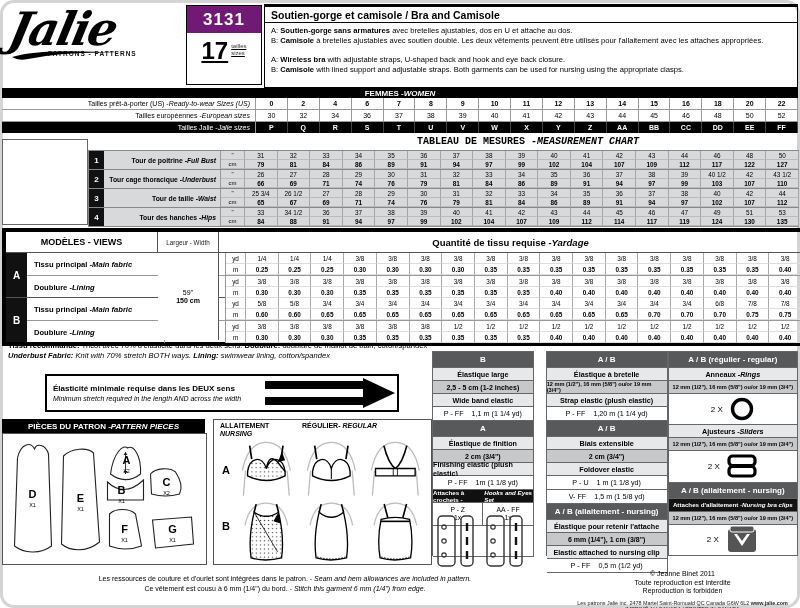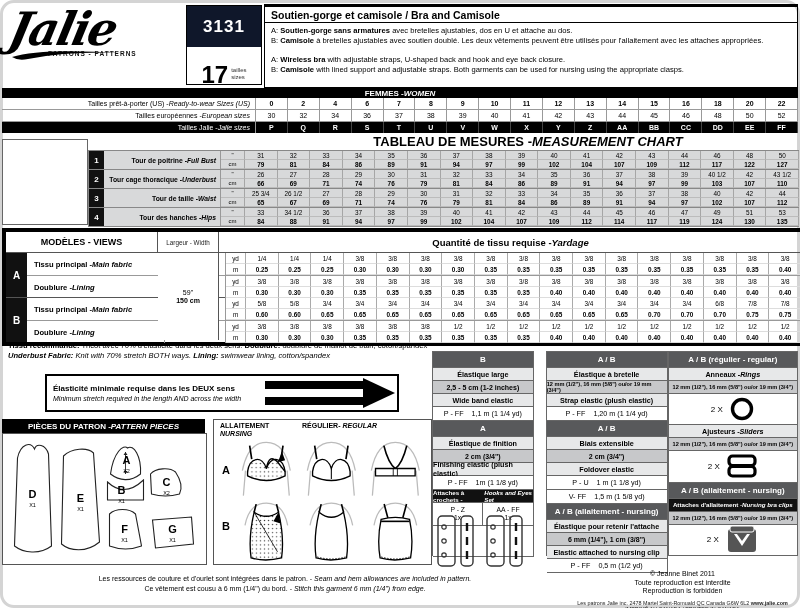--- a/index.html
+++ b/index.html
@@ -9,23 +9,23 @@
   i{font-style:italic;}
   b{font-weight:bold;}
 
   
   .logo{position:absolute;left:10px;top:4px;width:168px;height:80px;}
   .logo-script{font-family:"DejaVu Serif",serif;font-style:italic;font-weight:bold;
     font-size:46px;transform:skewX(-12deg);letter-spacing:-2px;line-height:50px;}
   .logo-sub{font-size:6.5px;letter-spacing:1px;margin-left:38px;margin-top:-4px;font-weight:bold;color:#111;}
   .logo-swash{position:absolute;left:0;top:46px;width:120px;height:14px;}
   .numcol{position:absolute;left:186px;top:5px;width:74px;height:78px;border:1px solid #000;}
-  .numbox{height:41px;background:#0f172a;color:#fff;display:flex;align-items:center;justify-content:center;
+  .numbox{height:27px;background:#701a75;color:#fff;display:flex;align-items:center;justify-content:center;
     font-size:17px;font-weight:bold;letter-spacing:1px;}
-  .countbox{height:50px;display:flex;align-items:flex-start;justify-content:center;padding-top:16px;gap:3px;}
+  .countbox{height:50px;display:flex;align-items:flex-start;justify-content:center;padding-top:6px;gap:3px;text-decoration:underline;}
   .count-n{font-size:24px;font-weight:bold;line-height:24px;}
   .count-l{font-size:6px;line-height:7px;padding-top:4px;color:#333;}
   .descpanel{position:absolute;left:264px;top:4px;width:532px;height:80px;border:1px solid #000;border-top:3px solid #000;}
   .desc-title{height:15px;border-bottom:1px solid #000;font-size:10.5px;font-weight:bold;
     display:flex;align-items:center;padding-left:6px;}
   .desc-body{padding:3px 6px;font-size:7.6px;line-height:9.5px;}
   .desc-line span{font-weight:normal;}
 
   
   .banner{position:absolute;left:2px;top:88px;width:796px;height:10px;background:#000;color:#fff;
@@ -35,21 +35,21 @@
   .size-label{display:flex;align-items:center;justify-content:flex-end;padding-right:5px;font-size:7px;
     border-right:1px solid #999;}
   .size-cell{display:flex;align-items:center;justify-content:center;font-size:7px;font-weight:bold;
     border-right:1px solid #999;}
   .size-row.eu .size-cell{font-weight:normal;}
   .size-row.black{background:#000;color:#fff;border-bottom:none;}
   .size-row.black .size-cell{border-right:1px solid #444;}
 
   
   .meas-title{position:absolute;left:256px;top:134px;width:544px;height:14px;display:flex;
-    align-items:center;justify-content:center;font-size:13px;font-weight:bold;}
+    align-items:center;justify-content:center;font-size:10px;font-weight:bold;font-family:Liberation Mono, monospace;}
   .meas-emptybox{position:absolute;left:2px;top:139px;width:84px;height:84px;border:1px solid #666;background:#fff;}
   #meas-rows{position:absolute;left:88px;top:150px;width:710px;border-top:1px solid #888;border-left:1px solid #888;}
   .m-row{display:flex;height:18px;border-bottom:1px solid #888;}
   .m-badge{width:15px;background:#111;color:#fff;display:flex;align-items:center;justify-content:center;
     font-size:8px;font-weight:bold;}
   .m-label{width:112px;background:#d8d9da;display:flex;align-items:center;justify-content:flex-end;
     padding-right:4px;font-size:6.8px;font-weight:bold;border-right:1px solid #999;}
   .m-label i{font-weight:bold;}
   .m-lines{flex:1;display:flex;flex-direction:column;}
   .m-line{display:grid;grid-template-columns:24px repeat(17,1fr);height:9px;}

